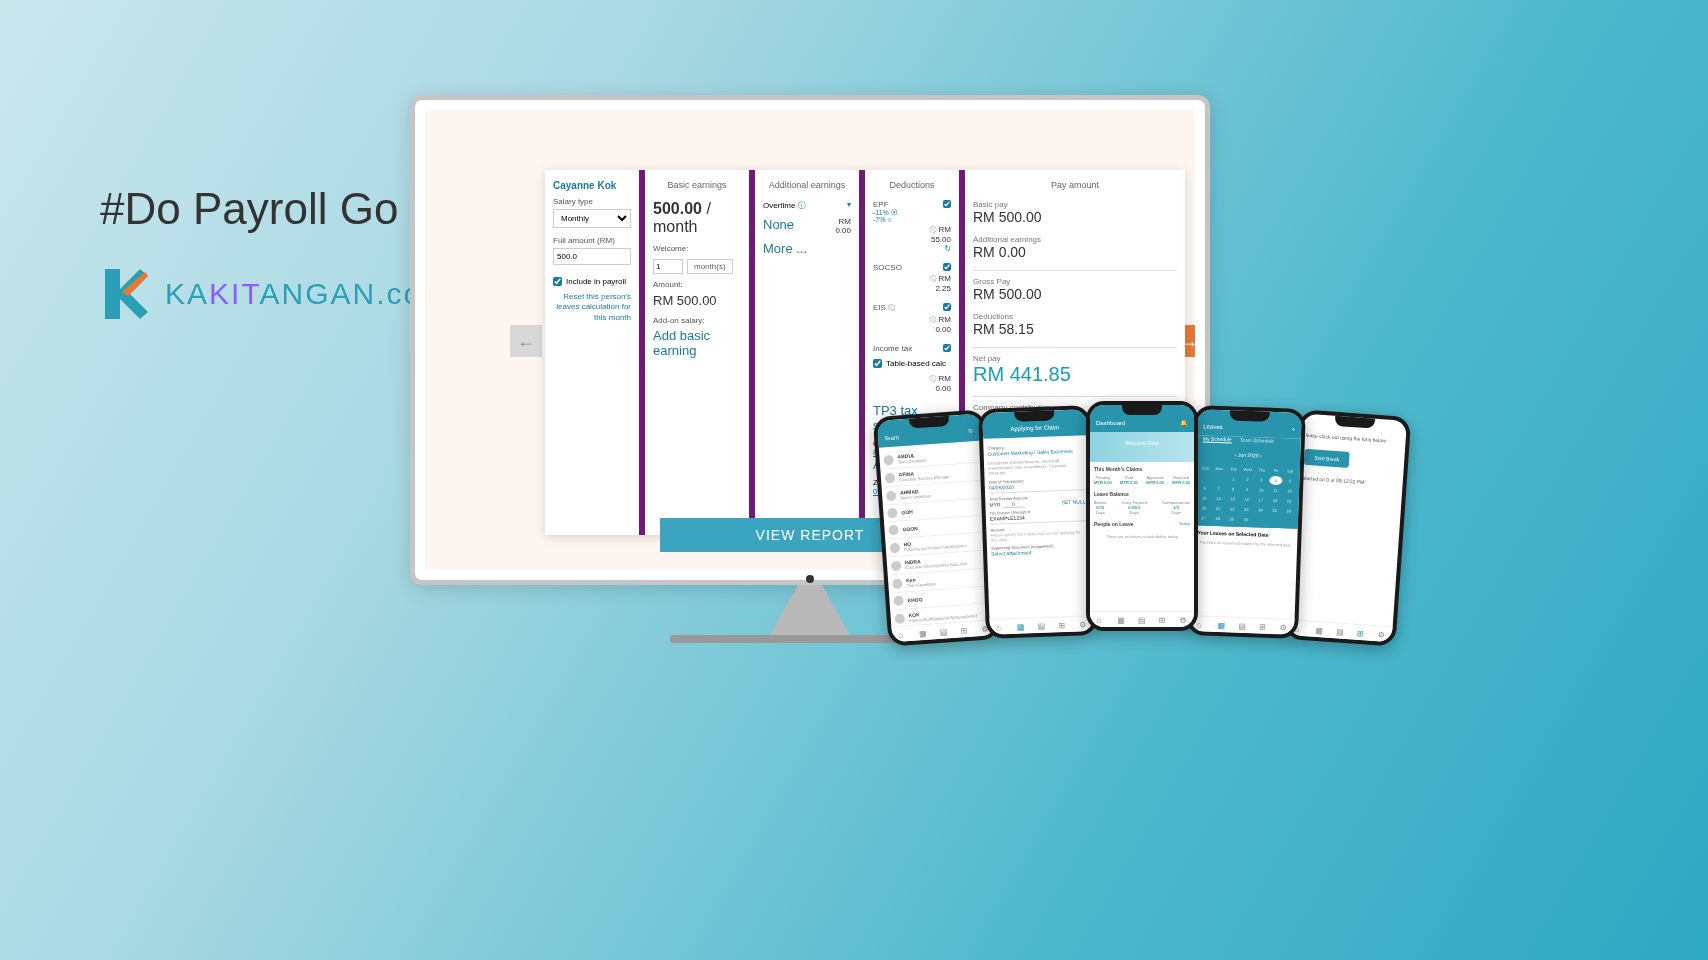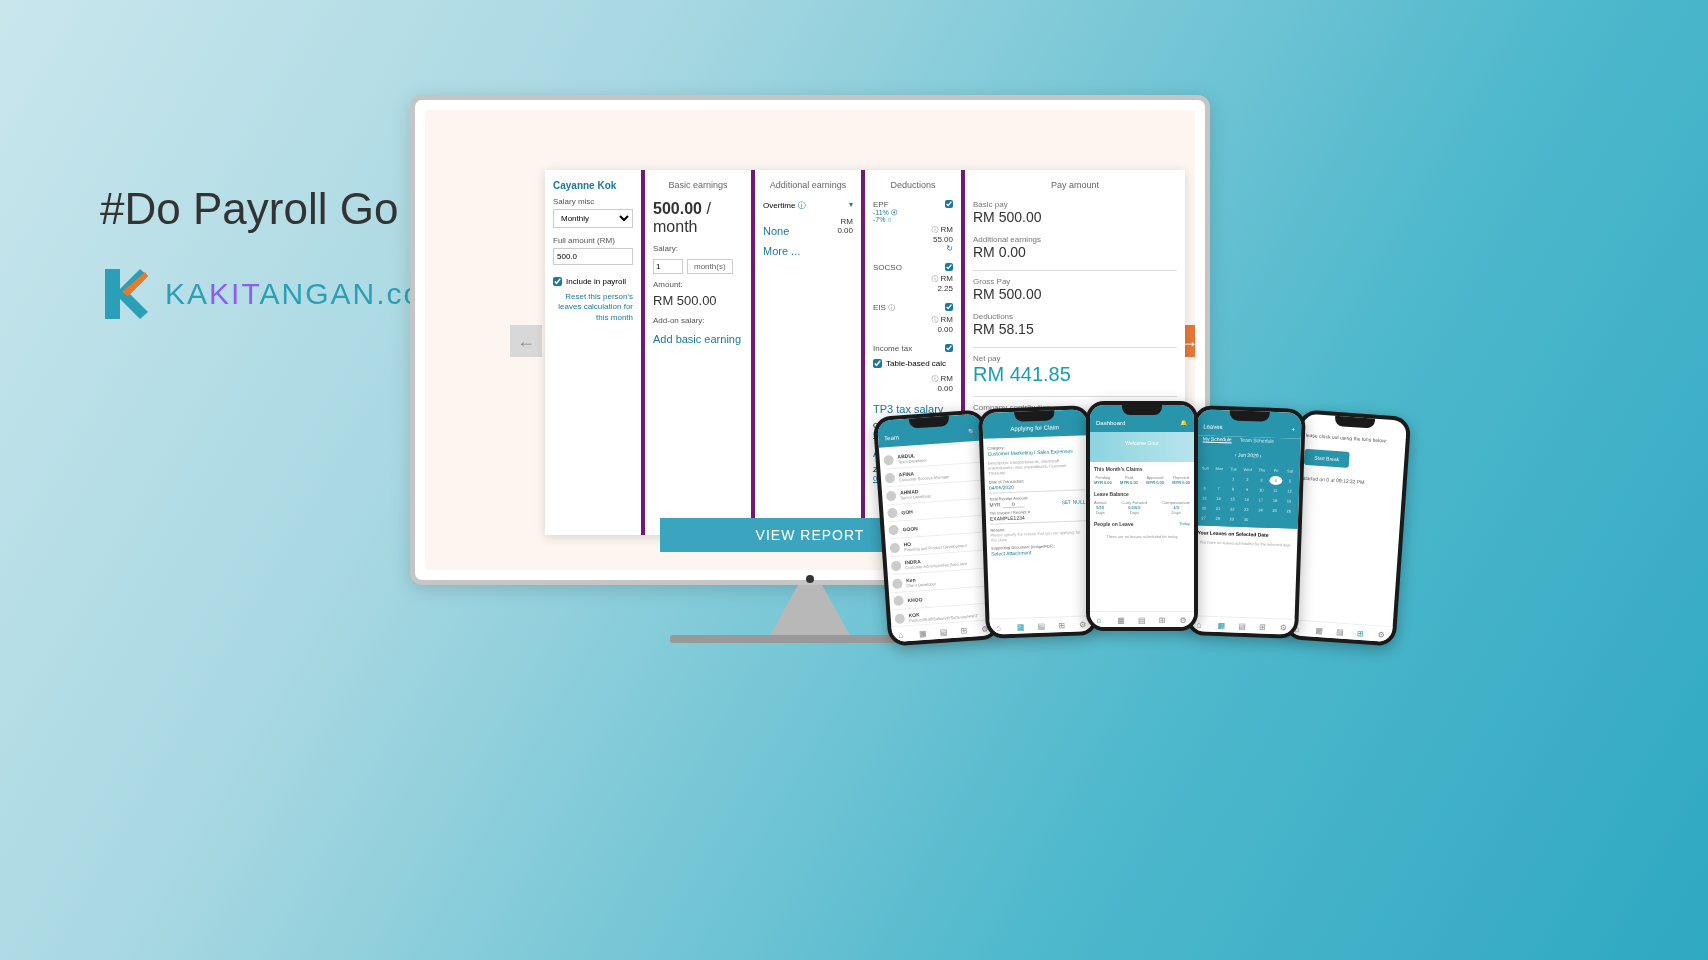--- a/index.html
+++ b/index.html
@@ -16,39 +16,39 @@
 .monitor{position:absolute;left:410px;top:95px;width:800px;height:560px}
 .monitor-frame{width:100%;height:490px;background:#fff;border:5px solid #c5c5c5;border-radius:12px;position:relative;box-shadow:0 4px 20px rgba(0,0,0,0.15)}
 .monitor-screen{position:absolute;inset:10px;background:#fdf6f0;border-radius:4px;overflow:hidden}
 .monitor-stand{width:80px;height:50px;background:#b8b8b8;margin:0 auto;clip-path:polygon(35% 0,65% 0,100% 100%,0 100%)}
 .monitor-base{width:280px;height:8px;background:#999;margin:0 auto;border-radius:3px}
 .monitor-cam{position:absolute;bottom:-3px;left:50%;transform:translateX(-50%);width:8px;height:8px;background:#333;border-radius:50%}
 .nav-arrow{position:absolute;top:215px;width:32px;height:32px;display:flex;align-items:center;justify-content:center;font-size:18px}
 .nav-left{left:85px;background:#d8d8d8;color:#888}
 .nav-right{right:-10px;background:#e67838;color:#fff}
 .payroll-panel{position:absolute;left:120px;top:60px;width:640px;height:365px;background:#fff;box-shadow:0 2px 10px rgba(0,0,0,0.15);display:flex;font-size:9px}
-.col{border-right:4px solid #701a75;padding:10px 8px}
+.col{border-right:6px solid #701a75;padding:10px 8px}
 .col:last-child{border-right:none}
 .col-emp{width:100px}
 .emp-name{color:#1a7a9e;font-weight:bold;font-size:10px;margin-bottom:6px}
 .lbl{color:#555;font-size:8px;margin-bottom:3px}
 .sel{width:100%;border:1px solid #ccc;padding:3px;font-size:8px;margin-bottom:8px;background:#fff}
 .inp{width:100%;border:1px solid #ccc;padding:3px;font-size:8px;margin-bottom:6px}
 .chk-row{display:flex;align-items:center;gap:4px;margin:6px 0;font-size:8px}
 .chk{width:9px;height:9px;accent-color:#1a7a9e}
 .link{color:#1a7a9e;font-size:8px;cursor:pointer;text-align:right;line-height:1.3}
 .col-basic{width:110px}
 .col-hdr{text-align:center;color:#666;font-size:9px;margin-bottom:10px}
 .big{font-size:16px;color:#333}
 .bold{font-weight:bold}
 .worked-row{display:flex;gap:4px;margin:6px 0}
 .worked-row input{width:30px;border:1px solid #ccc;padding:2px;font-size:8px}
 .worked-row span{border:1px solid #ccc;padding:2px 6px;font-size:8px;color:#666}
 .amt{font-size:13px;color:#333;margin:4px 0}
-.sublink{color:#1a7a9e;font-size:11px;margin-top:8px;cursor:pointer}
+.sublink{color:#1a7a9e;font-size:13px;cursor:pointer}
 .col-add{width:110px}
 .add-row{display:flex;justify-content:space-between;font-size:8px;margin-bottom:6px}
 .add-rm{text-align:right;color:#333}
 .col-ded{width:100px}
 .ded-item{margin-bottom:10px;position:relative}
 .ded-lbl{font-size:8px;color:#555}
 .ded-sub{font-size:7px;color:#1a7a9e}
 .ded-chk{position:absolute;right:0;top:0;width:8px;height:8px;accent-color:#1a7a9e}
 .ded-val{text-align:right;font-size:8px;color:#333;margin-top:2px}
 .ded-info{font-size:7px;color:#888}
@@ -117,35 +117,35 @@
 
 <div class="monitor">
   <div class="monitor-frame">
     <div class="monitor-screen">
       <div class="nav-arrow nav-left">←</div>
       <div class="nav-arrow nav-right">→</div>
 
       <div class="payroll-panel">
         <div class="col col-emp">
           <div class="emp-name">Cayanne Kok</div>
-          <div class="lbl">Salary misc</div>
+          <div class="lbl">Salary type</div>
           <select class="sel"><option>Monthly</option></select>
           <div class="lbl">Full amount (RM)</div>
           <input class="inp" value="500.0" style="">
           <div class="chk-row">
             <input type="checkbox" class="chk" checked="" style="">
             <span>Include in payroll</span>
           </div>
           <div class="link">Reset this person's leaves calculation for this month</div>
         </div>
 
         <div class="col col-basic">
           <div class="col-hdr">Basic earnings</div>
           <div class="big"><span class="bold">500.00</span> <span>/ month</span></div>
-          <div class="lbl" style="margin-top:8px">Salary:</div>
+          <div class="lbl" style="margin-top:8px">Welcome:</div>
           <div class="worked-row">
             <input value="1" style="">
             <span>month(s)</span>
           </div>
           <div class="lbl">Amount:</div>
           <div class="amt">RM 500.00</div>
           <div class="lbl" style="margin-top:8px">Add-on salary:</div>
           <div class="sublink">Add basic earning</div>
         </div>
 

